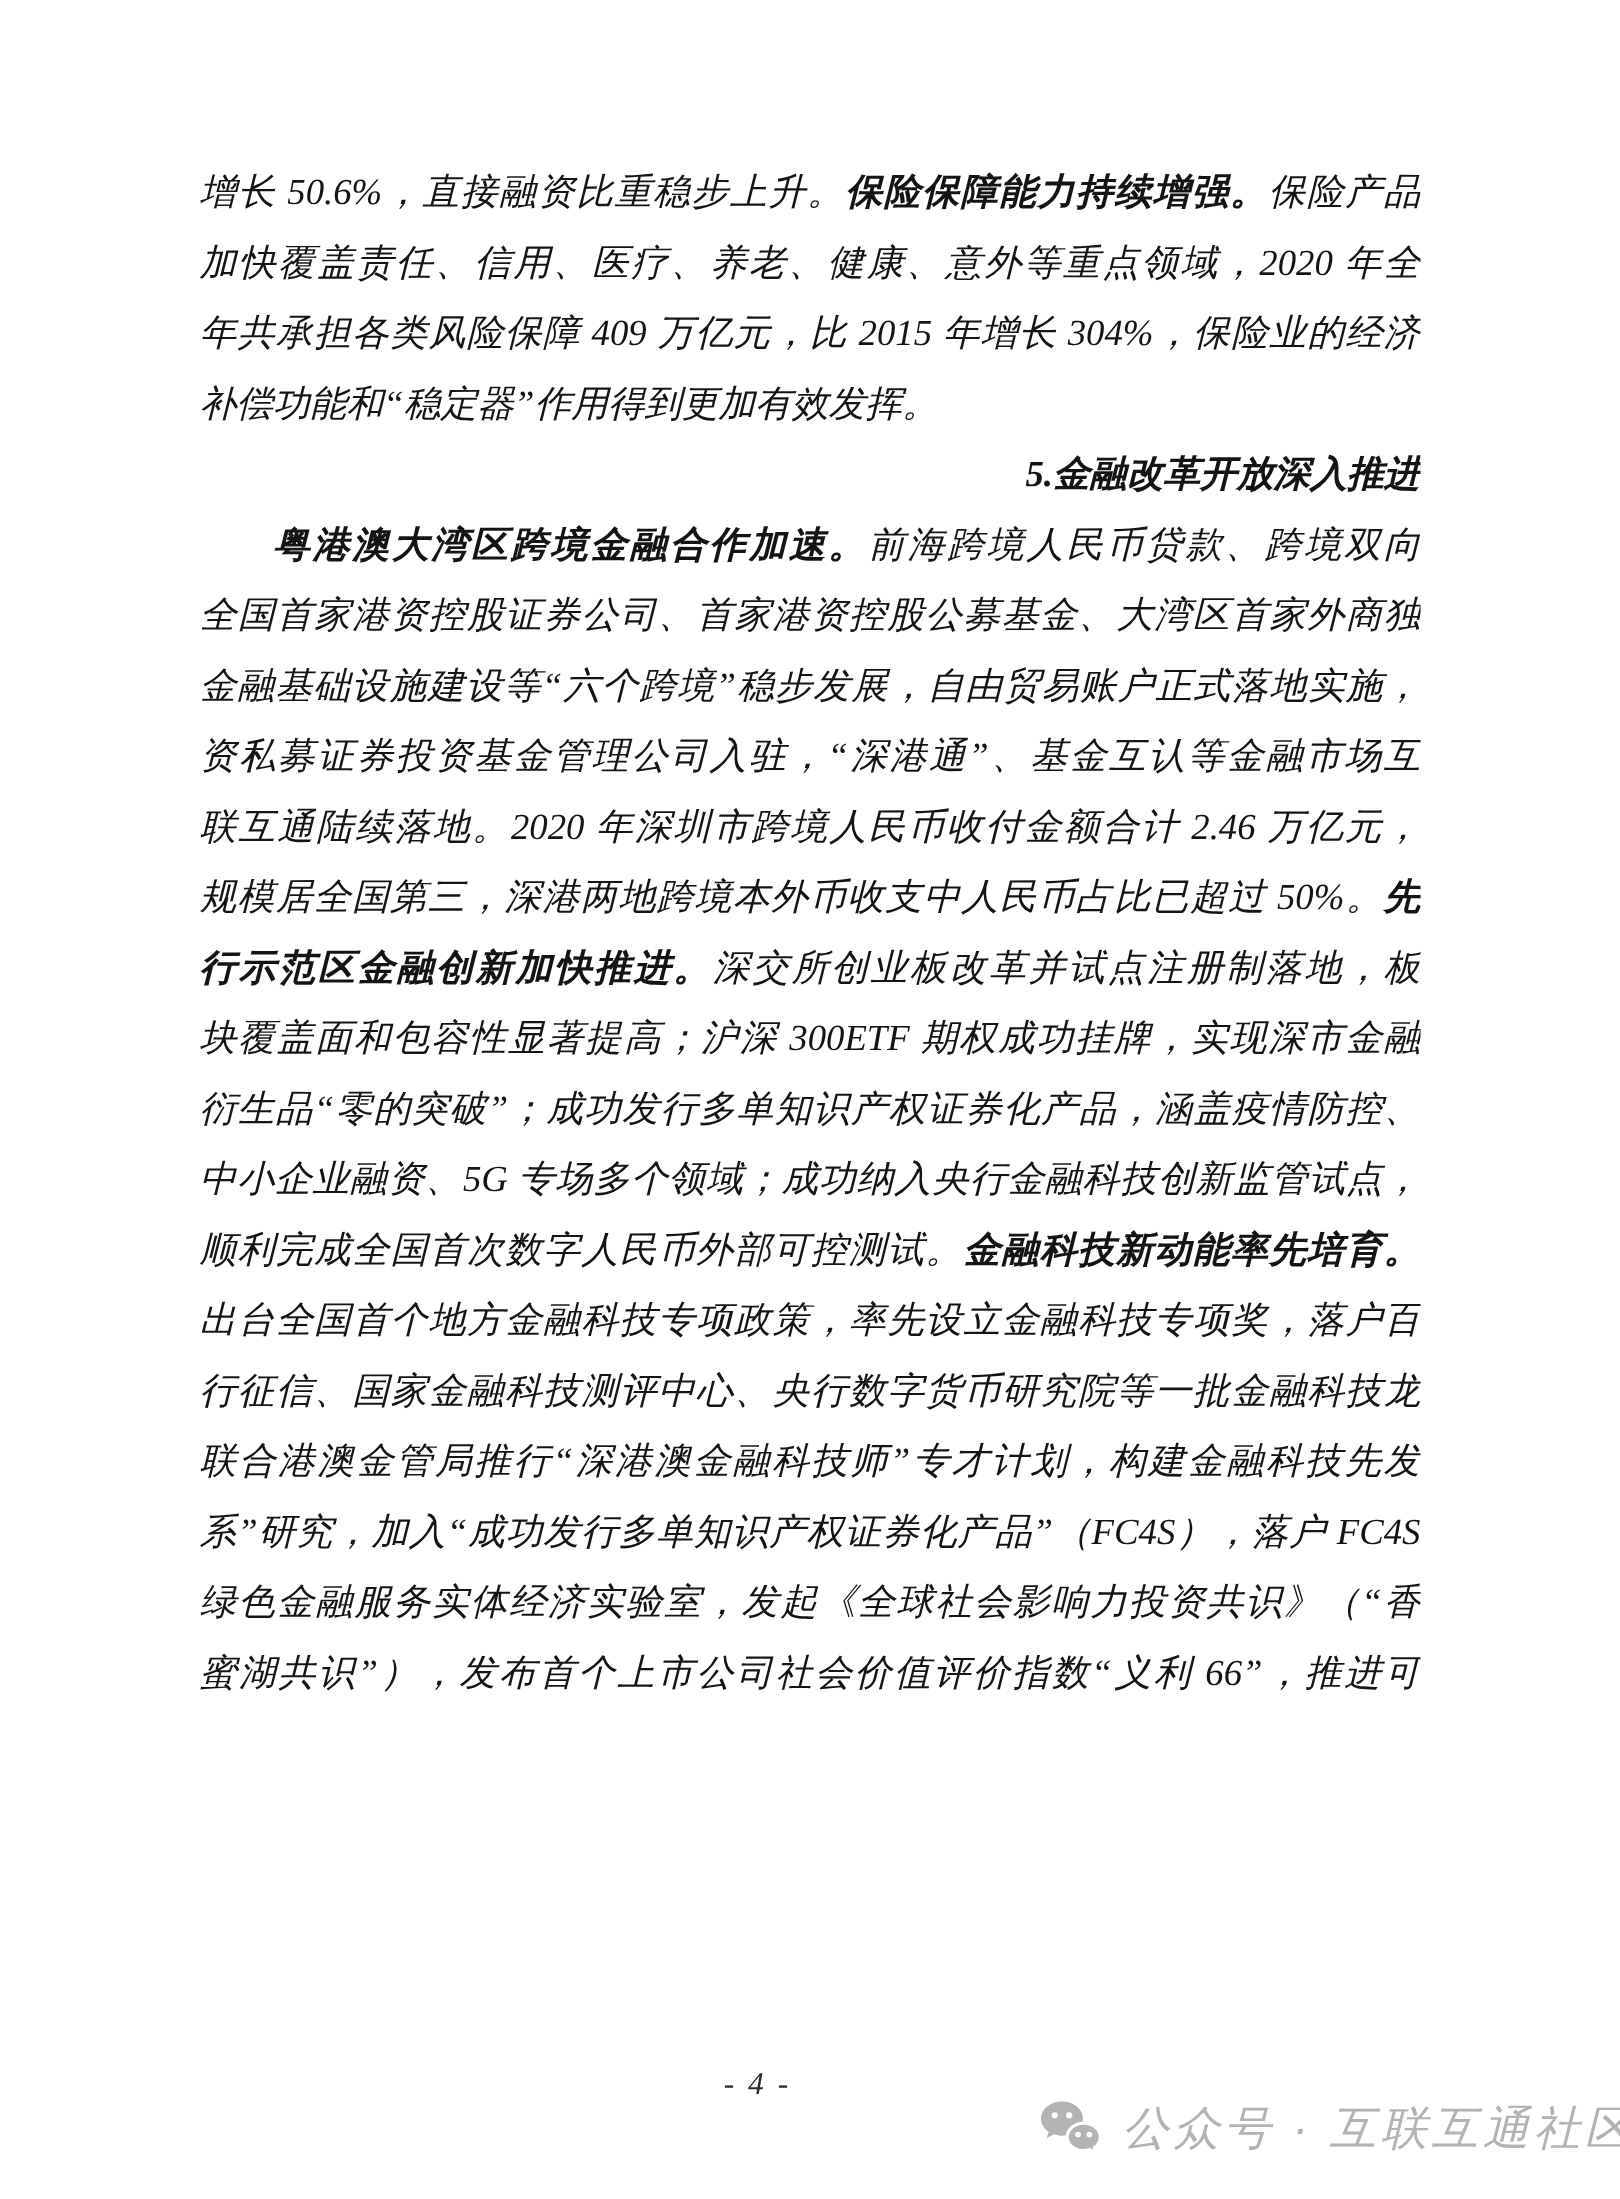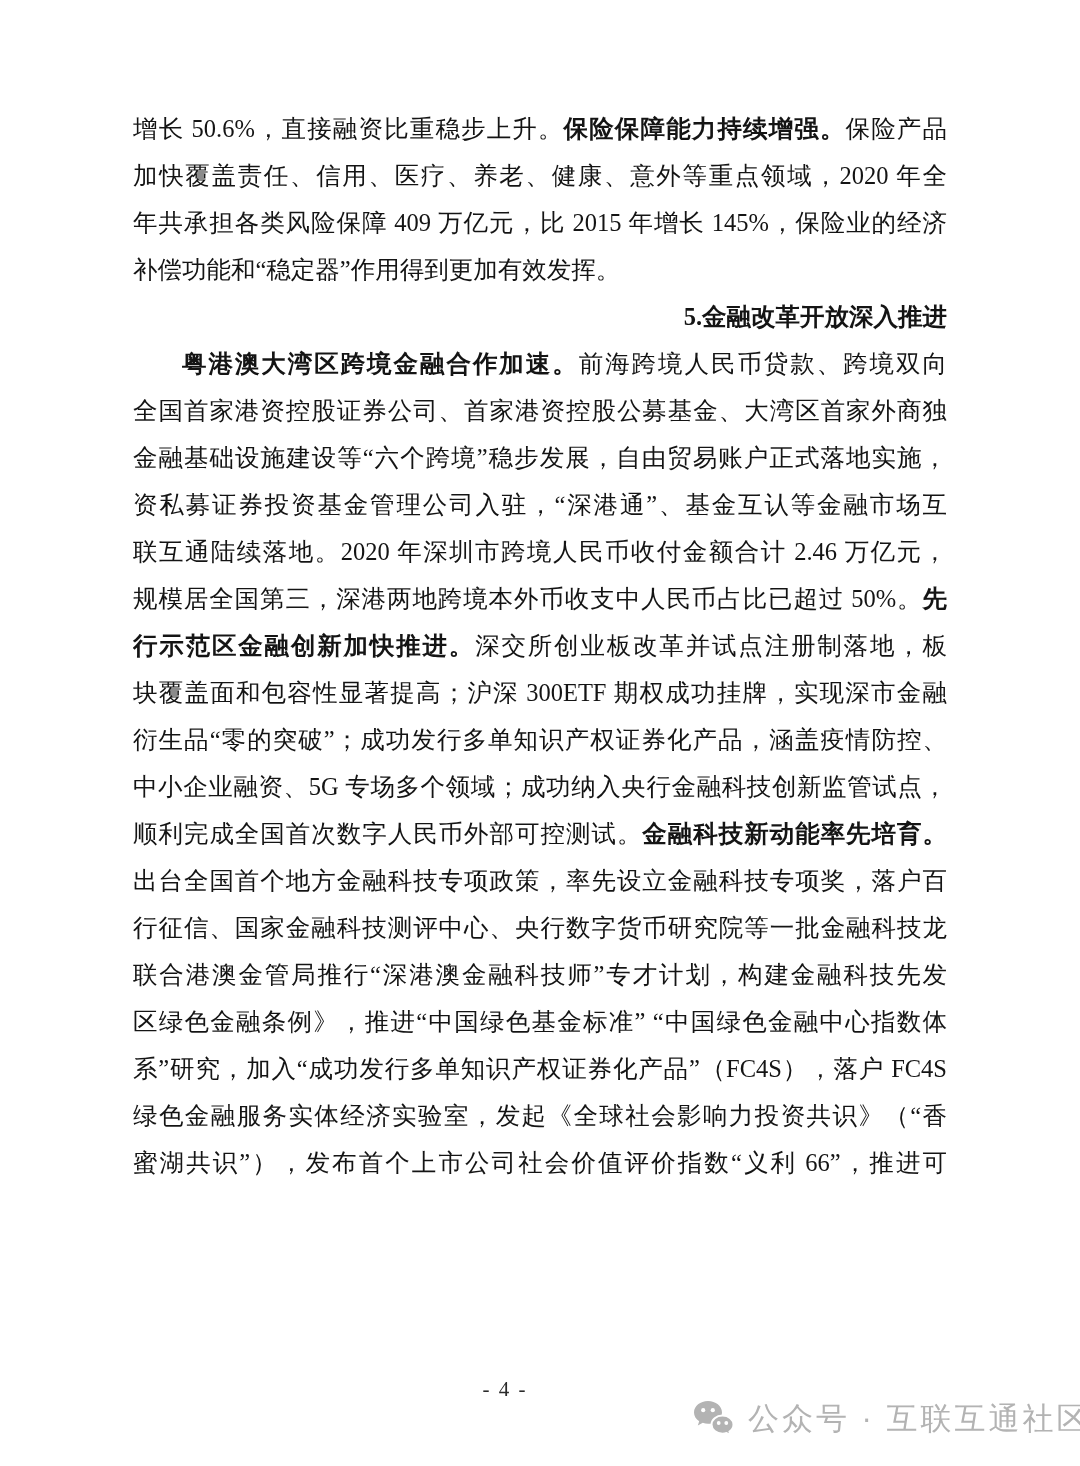--- a/index.html
+++ b/index.html
@@ -4,20 +4,21 @@
 <style>
   html, body { margin: 0; padding: 0; background: #ffffff; }
   .page {
     position: relative;
     width: 1080px;
     height: 1466px;
     background: #ffffff;
     overflow: hidden;
     font-family: "Liberation Serif", "DejaVu Serif", serif;
     color: #141414;
+    font-style: italic;
   }
   .doc-body {
     position: absolute;
     left: 133px;
     top: 105px;
     width: 814px;
   }
   .line {
     font-size: 24.5px;
     line-height: 47px;
@@ -59,38 +60,37 @@
   .wechat-icon { display: block; }
 </style>
 </head>
 <body>
 
 <div class="page">
 
   <div class="doc-body">
       <div class="line justify"><span class="seg-normal">增长 50.6%，直接融资比重稳步上升。</span><span class="seg-bold">保险保障能力持续增强。</span><span class="seg-normal">保险产品</span></div>
       <div class="line justify"><span class="seg-normal">加快覆盖责任、信用、医疗、养老、健康、意外等重点领域，2020 年全</span></div>
-      <div class="line justify"><span class="seg-normal">年共承担各类风险保障 409 万亿元，比 2015 年增长 145%，保险业的经济</span></div>
+      <div class="line justify"><span class="seg-normal">年共承担各类风险保障 409 万亿元，比 2015 年增长 304%，保险业的经济</span></div>
       <div class="line"><span class="seg-normal">补偿功能和“稳定器”作用得到更加有效发挥。</span></div>
       <div class="line indent"><span class="seg-bold">5.金融改革开放深入推进</span></div>
       <div class="line justify indent"><span class="seg-bold">粤港澳大湾区跨境金融合作加速。</span><span class="seg-normal">前海跨境人民币贷款、跨境双向</span></div>
       <div class="line justify"><span class="seg-normal">全国首家港资控股证券公司、首家港资控股公募基金、大湾区首家外商独</span></div>
       <div class="line justify"><span class="seg-normal">金融基础设施建设等“六个跨境”稳步发展，自由贸易账户正式落地实施，</span></div>
       <div class="line justify"><span class="seg-normal">资私募证券投资基金管理公司入驻，“深港通”、基金互认等金融市场互</span></div>
       <div class="line justify"><span class="seg-normal">联互通陆续落地。2020 年深圳市跨境人民币收付金额合计 2.46 万亿元，</span></div>
       <div class="line justify"><span class="seg-normal">规模居全国第三，深港两地跨境本外币收支中人民币占比已超过 50%。</span><span class="seg-bold">先</span></div>
       <div class="line justify"><span class="seg-bold">行示范区金融创新加快推进。</span><span class="seg-normal">深交所创业板改革并试点注册制落地，板</span></div>
       <div class="line justify"><span class="seg-normal">块覆盖面和包容性显著提高；沪深 300ETF 期权成功挂牌，实现深市金融</span></div>
       <div class="line justify"><span class="seg-normal">衍生品“零的突破”；成功发行多单知识产权证券化产品，涵盖疫情防控、</span></div>
       <div class="line justify"><span class="seg-normal">中小企业融资、5G 专场多个领域；成功纳入央行金融科技创新监管试点，</span></div>
       <div class="line justify"><span class="seg-normal">顺利完成全国首次数字人民币外部可控测试。</span><span class="seg-bold">金融科技新动能率先培育。</span></div>
       <div class="line justify"><span class="seg-normal">出台全国首个地方金融科技专项政策，率先设立金融科技专项奖，落户百</span></div>
       <div class="line justify"><span class="seg-normal">行征信、国家金融科技测评中心、央行数字货币研究院等一批金融科技龙</span></div>
       <div class="line justify"><span class="seg-normal">联合港澳金管局推行“深港澳金融科技师”专才计划，构建金融科技先发</span></div>
-      <div class="line justify"><span class="seg-normal">区绿色金融条例》，推进“中国绿色基金标准” “中国绿色金融中心指数体</span></div>
       <div class="line justify"><span class="seg-normal">系”研究，加入“成功发行多单知识产权证券化产品”（FC4S），落户 FC4S</span></div>
       <div class="line justify"><span class="seg-normal">绿色金融服务实体经济实验室，发起《全球社会影响力投资共识》（“香</span></div>
       <div class="line justify"><span class="seg-normal">蜜湖共识”），发布首个上市公司社会价值评价指数“义利 66”，推进可</span></div>
     </div>
 
   <div class="page-number">- 4 -</div>
 
   <div class="watermark">
     <span>
       <svg class="wechat-icon" width="42" height="38" viewBox="0 0 42 38">

